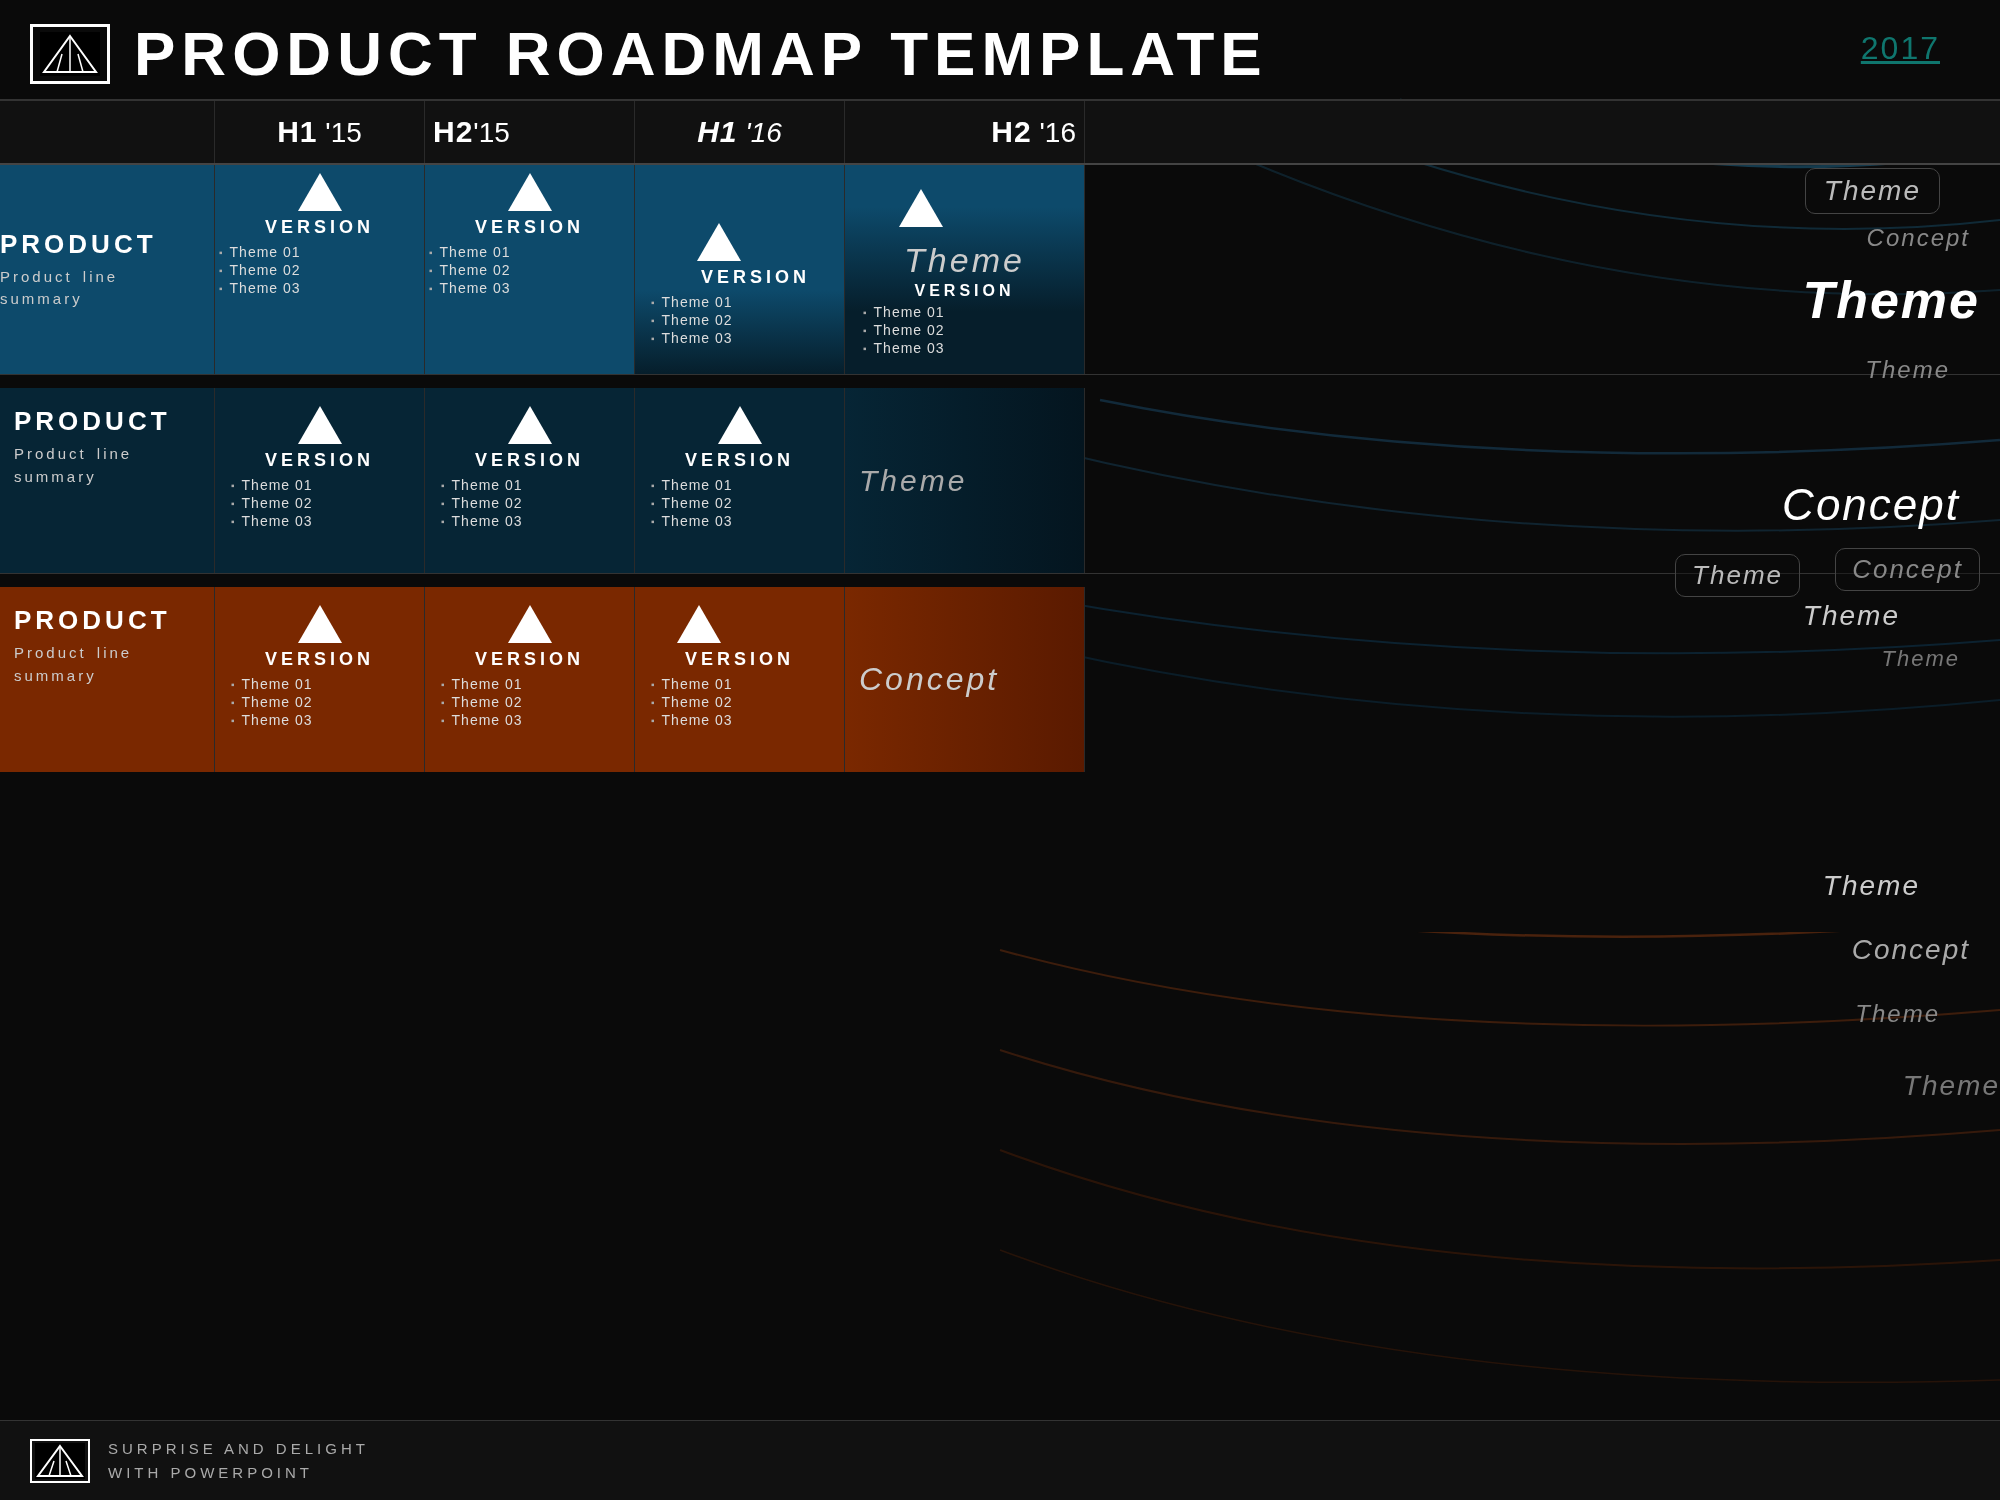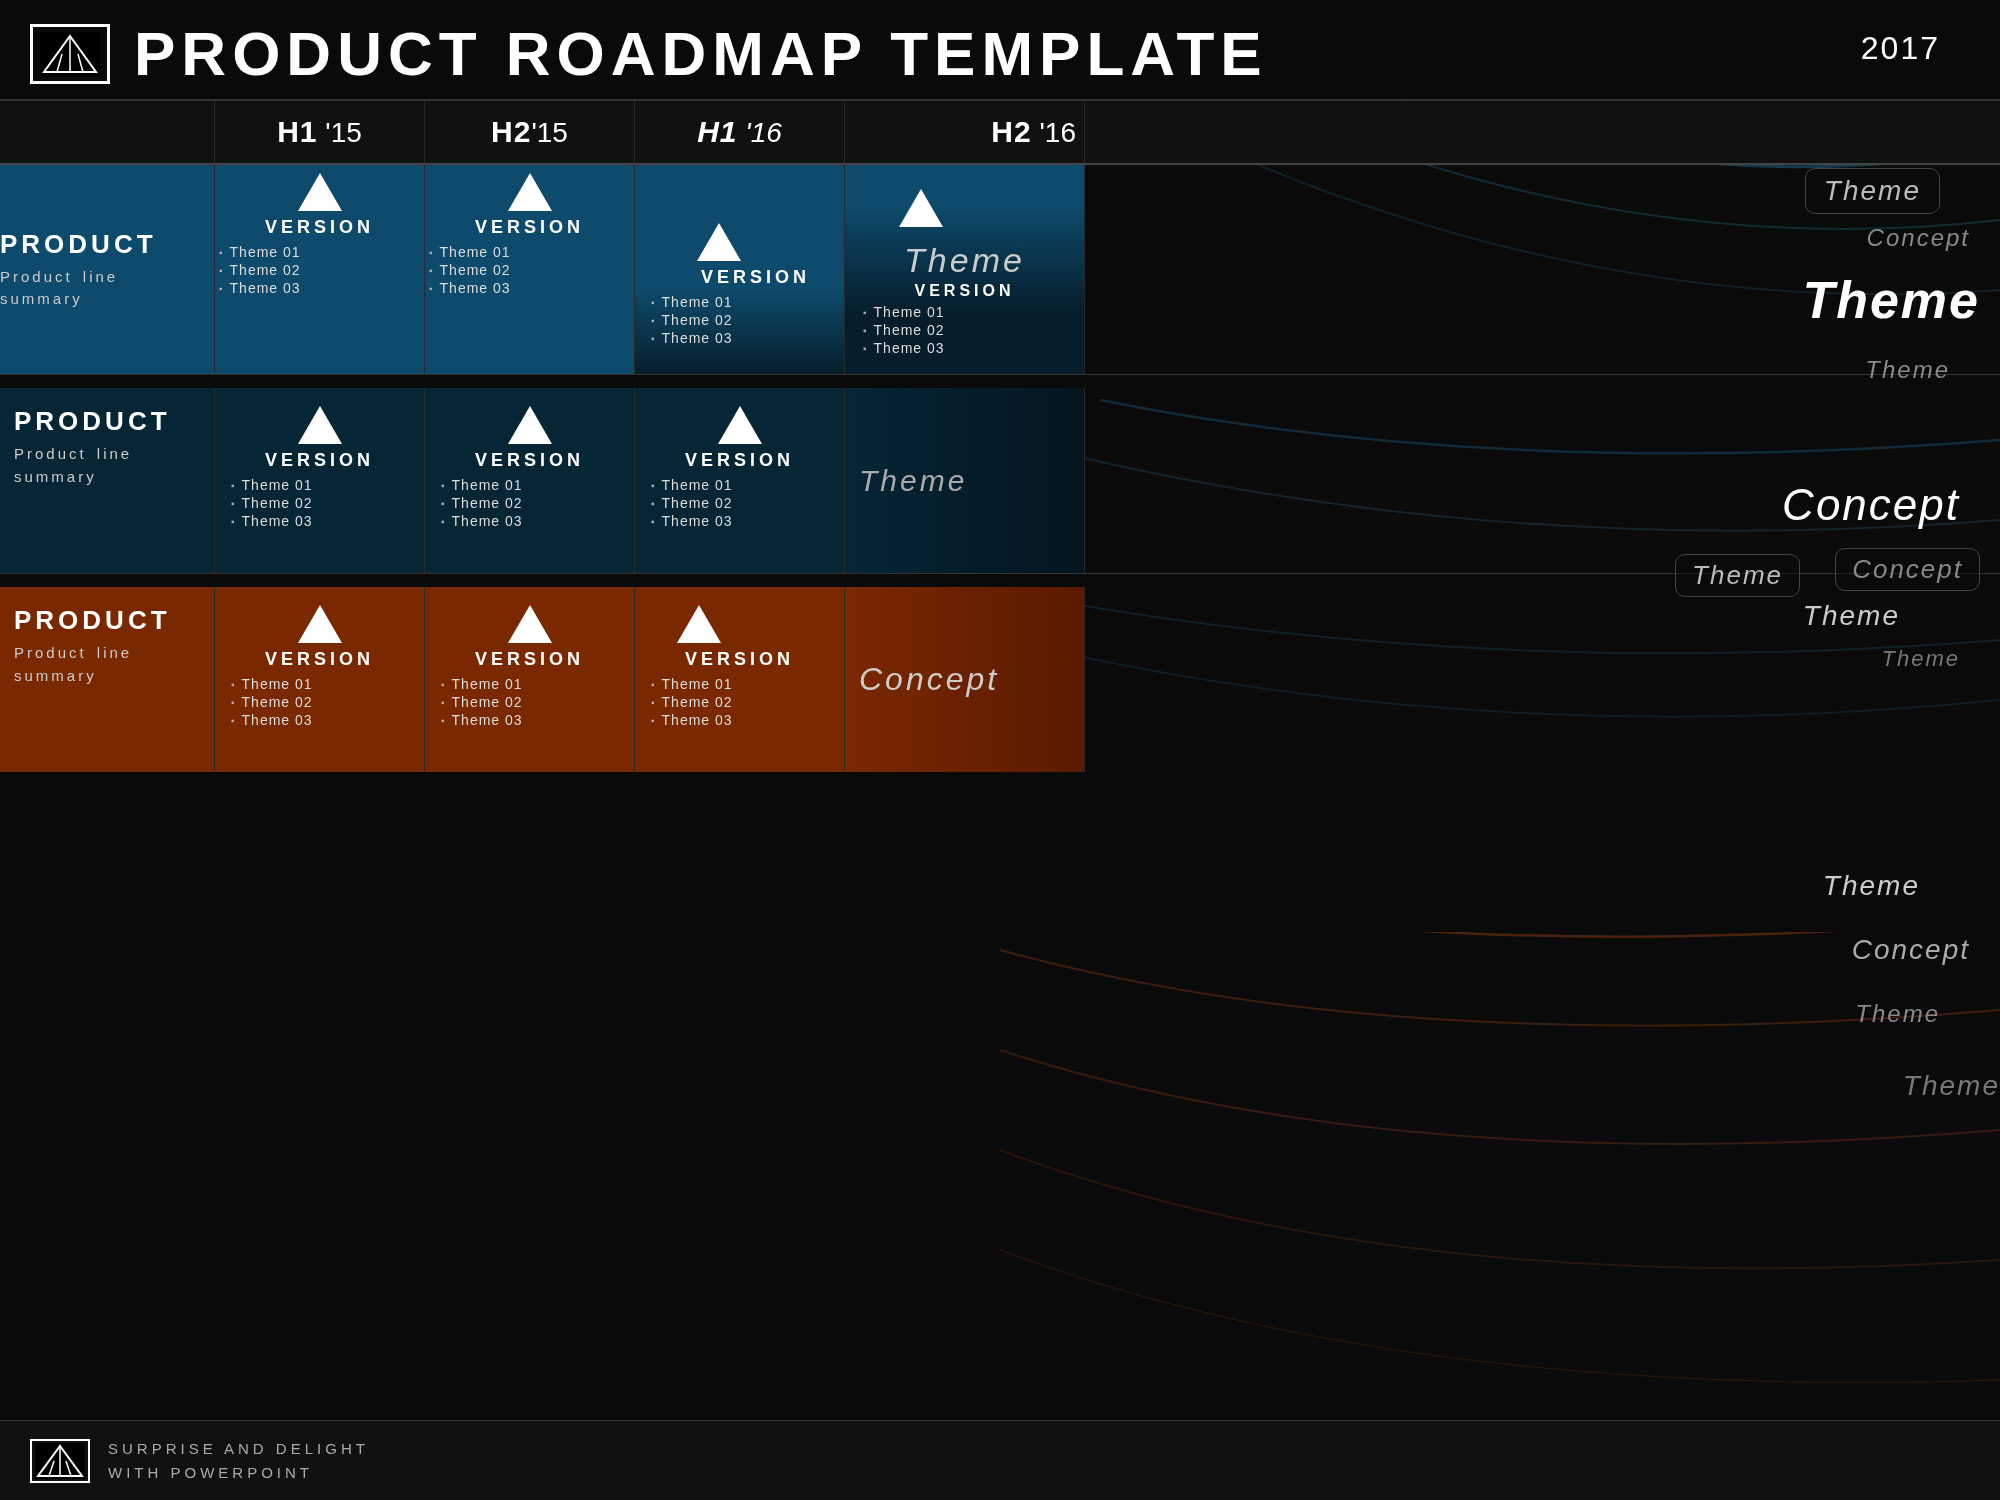--- a/index.html
+++ b/index.html
@@ -45,22 +45,23 @@
       letter-spacing: 6px;
       text-transform: uppercase;
       text-align: right;
     }
 
     .year-label {
       position: absolute;
       right: 60px;
       top: 30px;
       font-size: 32px;
-      color: #ffffff;
+      color: #0f766e;
       letter-spacing: 2px;
+      text-decoration: underline;
     }
 
     
     .bg-curves {
       position: absolute;
       top: 0;
       left: 0;
       width: 100%;
       height: 100%;
       pointer-events: none;
@@ -232,21 +233,21 @@
   <span class="year-label">2017</span>
 </div>
 
 <div class="main-content">
 
   <div class="full-row" style="background:#111; border-top:2px solid #333; border-bottom:2px solid #444;">
     <div class="cell col-sep" style="padding:14px 0;"></div>
     <div class="cell col-sep" style="padding:14px 8px; text-align:center;">
       <span style="font-size:30px; font-weight:900; color:white; letter-spacing:1px;">H1</span><span style="font-size:28px; font-weight:300; color:white;"> '15</span>
     </div>
-    <div class="cell col-sep" style="padding:14px 8px; text-align:center;">
+    <div class="cell col-sep" style="padding:14px 8px; ">
       <span style="font-size:30px; font-weight:900; color:white; letter-spacing:1px;">H2</span><span style="font-size:28px; font-weight:300; color:white;">'15</span>
     </div>
     <div class="cell col-sep" style="padding:14px 8px; text-align:center;font-style:italic;">
       <span style="font-size:30px; font-weight:900; color:white; letter-spacing:1px;">H1</span><span style="font-size:28px; font-weight:300; color:white;"> '16</span>
     </div>
     <div class="cell col-sep" style="padding:14px 8px; text-align:right;">
       <span style="font-size:30px; font-weight:900; color:white; letter-spacing:1px;">H2</span><span style="font-size:28px; font-weight:300; color:white;"> '16</span>
     </div>
     <div class="cell" style="padding:14px 8px;"></div>
   </div>

